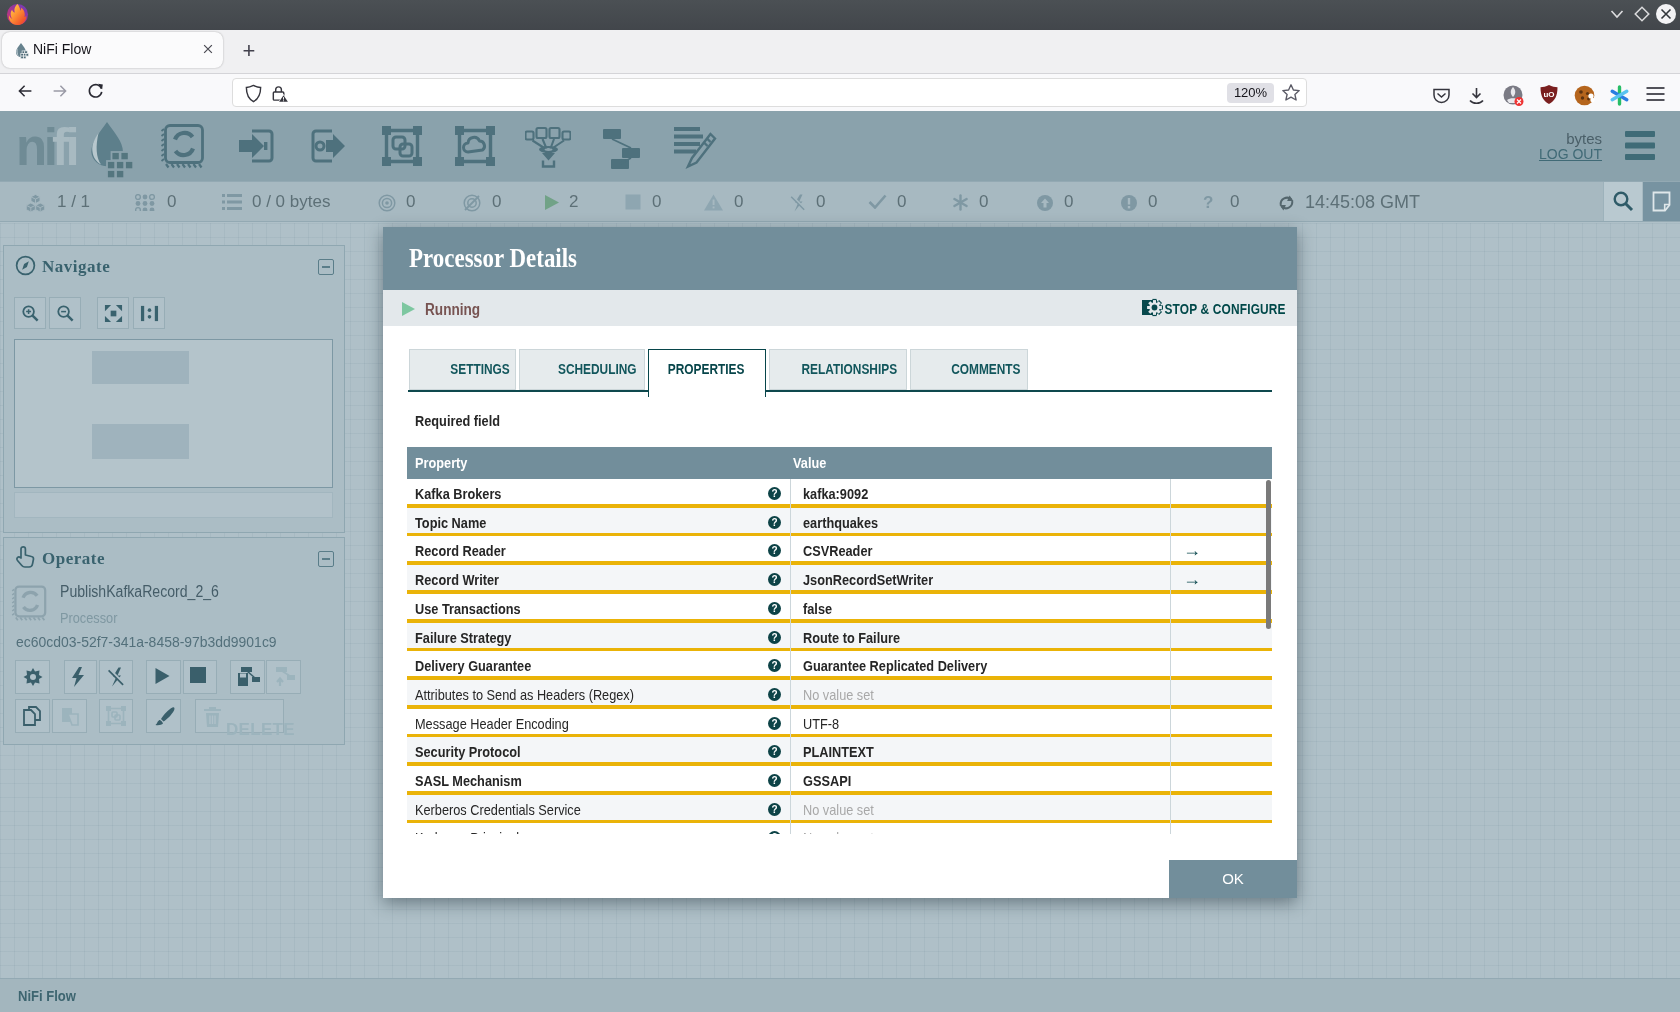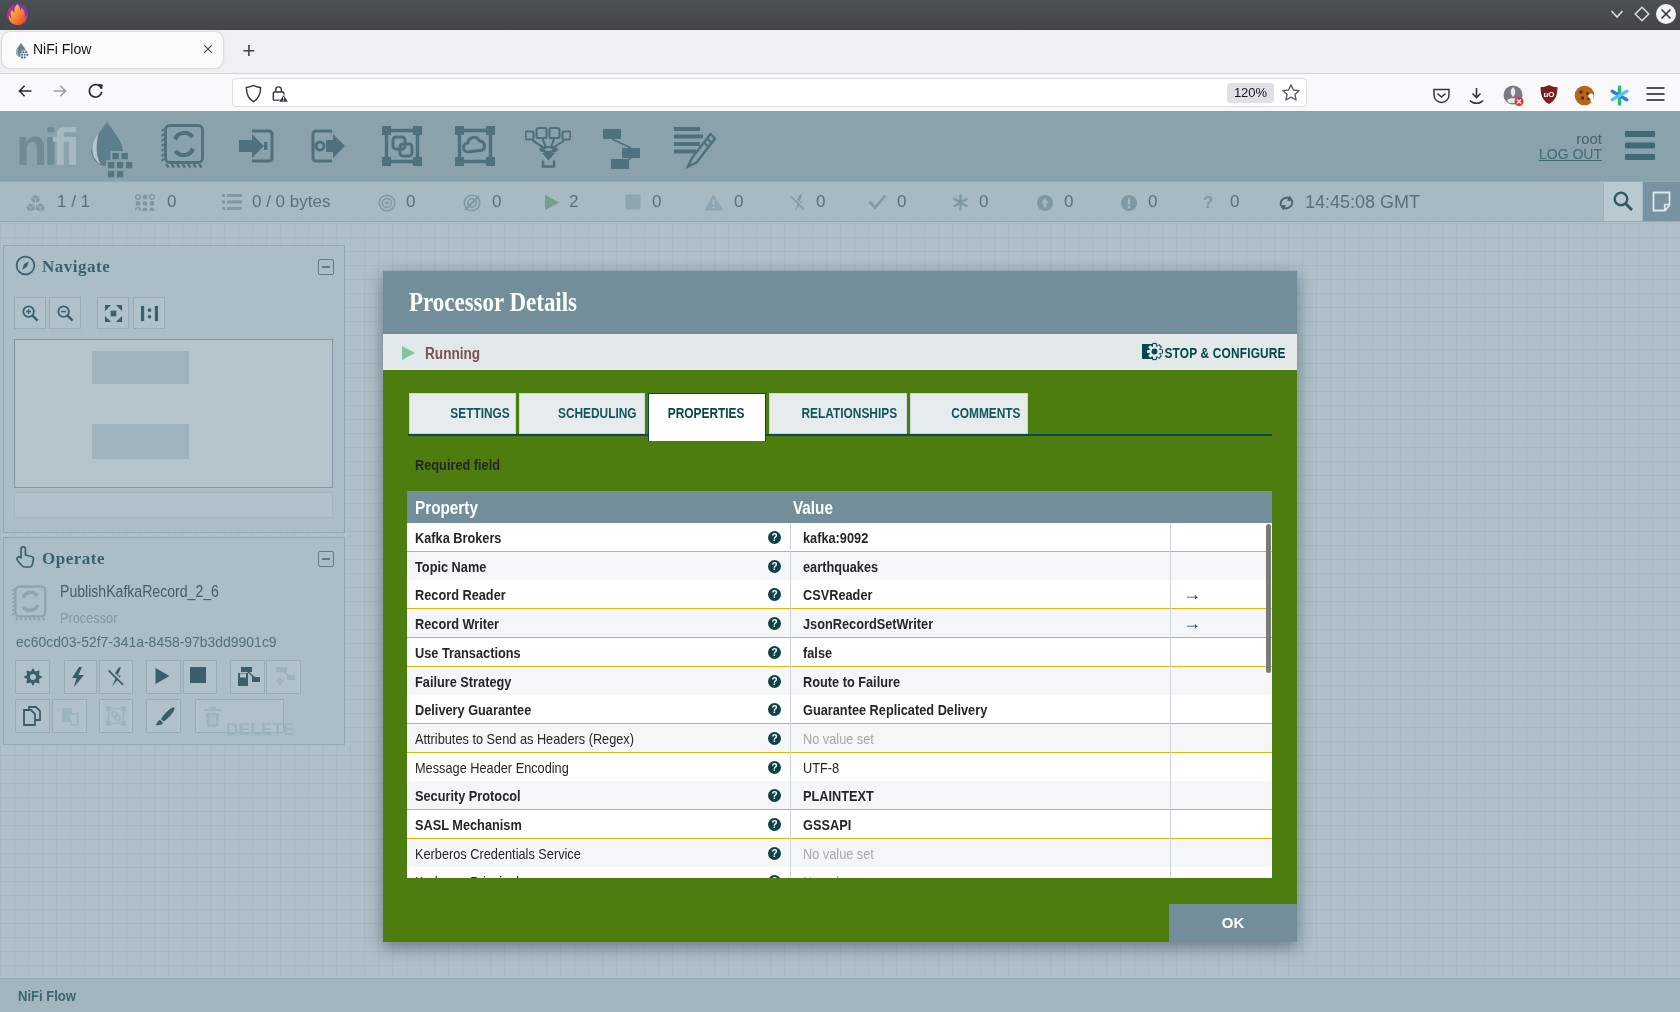--- a/index.html
+++ b/index.html
@@ -39,50 +39,50 @@
 .sb-ico { position:absolute; top:12px; }
 
 
 .panel { position:absolute; background:#abbdc5; border:1px solid #8fa7b1; }
 .panel-title { position:absolute; font-family:"Liberation Serif", serif; font-weight:bold; font-size:17px; color:#39626e; letter-spacing:.5px; }
 .collapse { position:absolute; width:16px; height:16px; border:1px solid #5a7d89; border-radius:2px; }
 .collapse:after { content:""; position:absolute; left:3px; top:6px; width:8px; height:2px; background:#5a7d89; }
 .navbtn2 { position:absolute; width:32px; height:32px; border:1px solid #97adb6; background:#b0c1c9; }
 
 
-#modal { left:383px; top:227px; width:914px; height:671px; background:#4d7c0f; box-shadow:0 5px 16px rgba(20,35,45,.45);margin-top:44px; }
+#modal { left:383px; top:227px; width:914px; height:671px; background:#ffffff; box-shadow:0 5px 16px rgba(20,35,45,.45); }
 #modal-header { left:0; top:0; width:914px; height:63px; background:#728e9b; }
 #modal-title { left:26px; top:16px; font-family:"Liberation Serif", serif; font-weight:bold; font-size:27px; color:#fff; }
 #modal-status { left:0; top:63px; width:914px; height:36px; background:#e3e8eb; }
 #running-tri { left:19px; top:12px; width:0; height:0; border-left:13px solid #7dc7a0; border-top:7.5px solid transparent; border-bottom:7.5px solid transparent; }
 #running-label { left:42px; top:11px; font-size:16px; font-weight:bold; color:#775351; }
 #stopcfg { right:11px; top:11px; font-size:14px; font-weight:bold; color:#004849; letter-spacing:.2px; }
 
 .tab-btn { position:absolute; top:122px; height:40.5px; background:#e6ebed; border:1px solid #ccd6d9; text-align:right; line-height:39px; font-size:14px; font-weight:bold; color:#12565c; }
 #tabs-underline { left:25px; top:162.5px; width:864px; height:2px; background:#0e484d; }
 #tab-active { left:264.5px; top:122px; width:118px; height:47.5px; background:#fff; border:1.5px solid #07454a; border-bottom:none; z-index:3; color:#07454a; text-align:center; line-height:39px; font-size:14px; font-weight:bold; position:absolute; }
 
 #req-field { left:32px; top:185px; font-size:15px; font-weight:bold; color:#262626; }
 
 #ptable { left:24px; top:220px; width:865px; height:387px; overflow:hidden; }
-#ptable-header { left:0; top:0; width:865px; height:32px; background:#728e9b; color:#fff; font-weight:bold; font-size:18px; }
-.prow { position:absolute; width:865px; height:29px; border-bottom:1px solid #eab308; background:#fff; }
+#ptable-header { left:0; top:0; width:865px; height:32px; background:#728e9b; color:#fff; font-weight:bold; font-size:15px; }
+.prow { position:absolute; width:865px; height:29px; border-bottom:4px solid #eab308; background:#fff; }
 .prow.alt { background:#f4f6f8; }
 .pname { position:absolute; left:8px; top:6px; font-size:15px; font-weight:bold; color:#262626; }
 .pname.opt { font-weight:normal; }
 .pval { position:absolute; left:396px; top:6px; font-size:15px; font-weight:bold; color:#262626; }
 .pval.opt { font-weight:normal; }
 .pval.unset { font-weight:normal; color:#a8a8a8; }
 .qmark { position:absolute; left:361px; top:8px; width:13px; height:13px; border-radius:50%; background:#0d4347; color:#fff; font-size:10px; font-weight:bold; text-align:center; line-height:14px; }
 .cdiv1 { position:absolute; left:383px; top:0; width:1px; height:29px; background:#ccd6da; }
 .cdiv2 { position:absolute; left:763px; top:0; width:1px; height:29px; background:#ccd6da; }
 .goto { position:absolute; left:776px; top:4px; font-size:18px; font-weight:bold; color:#0d4a50; }
 #scrollbar { left:883px; top:253px; width:5px; height:149px; background:#7a7a7a; border-radius:3px; }
 
-#okbtn { left:786px; top:633px; width:128px; height:38px; background:#728e9b; color:#fff; font-size:15px; font-weight:bold; text-align:center; line-height:38px; }
+#okbtn { left:786px; top:633px; width:128px; height:38px; background:#728e9b; color:#fff; font-size:15px; font-weight:normal; text-align:center; line-height:38px; }
 </style>
 </head>
 <body>
   <div class="abs" id="titlebar">
     <svg class="abs" style="left:5px;top:2px;" width="25" height="25" viewBox="0 0 32 32">
       <defs>
 <linearGradient id="ffa" x1="0" y1="0" x2="1" y2="1">
           <stop offset="0" stop-color="#ffe14d"></stop>
           <stop offset=".4" stop-color="#ff9a36"></stop>
           <stop offset=".8" stop-color="#f2552c"></stop>
@@ -308,21 +308,21 @@
               <path d="M3 21 H29"></path>
               <path d="M3 28.5 H25"></path>
             </g>
   <g stroke="#4e717d" stroke-width="2.4" fill="none">
               <path d="M39.5 11 L21 35 L17 43.5 L25.5 39.5 L44 15.5 Z"></path>
               <path d="M36 15.5 L39.5 19"></path>
               <path d="M33 19.5 L36.5 23"></path>
             </g>
 </svg></div>
       </div>
-      <div class="abs" id="admin">root</div>
+      <div class="abs" id="admin">bytes</div>
       <div class="abs" id="logout">LOG OUT</div>
       <svg class="abs" style="right:25px;top:20px;" width="30" height="29" viewBox="0 0 30 29">
         <g fill="#3f6b77">
           <rect x="0" y="0" width="30" height="6" rx="1"></rect>
           <rect x="0" y="11.5" width="30" height="6" rx="1"></rect>
           <rect x="0" y="23" width="30" height="6" rx="1"></rect>
         </g>
       </svg>
     </div>
     <div class="abs" id="nf-status">

